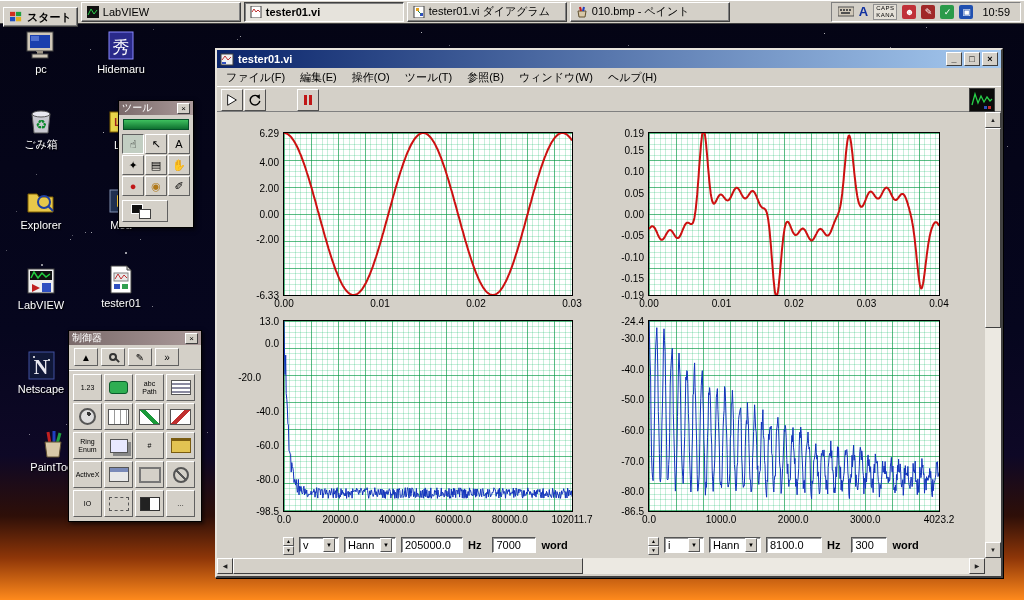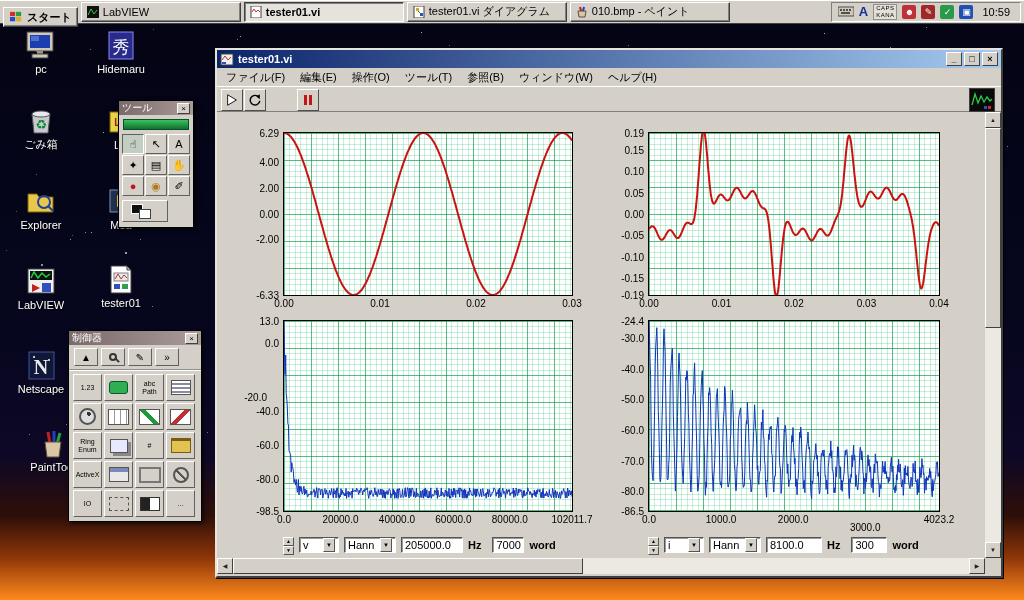--- a/index.html
+++ b/index.html
@@ -524,21 +524,21 @@
           <span class="dd">▼</span>
         </span>
         <span class="cfield" style="width:52px">
           <span>Hann</span>
           <span class="dd">▼</span>
         </span>
         <span class="cfield" style="width:62px">
           <span>205000.0</span>
         </span>
         <span class="clabel">Hz</span>
-        <span class="cfield" style="width:32px;margin-left:6px">
+        <span class="cfield" style="width:44px;margin-left:6px">
           <span>7000</span>
         </span>
         <span class="clabel">word</span>
       </div>
 
       <div class="cgroup" style="left:431px;top:424px">
         <span class="spin">
             <span>▲</span>
             <span>▼</span>
           </span>
@@ -578,21 +578,21 @@
         <div class="ytick" style="left: 383px; width: 44px; top: 144.632px;">-0.10</div>
         <div class="ytick" style="left: 383px; width: 44px; top: 165.947px;">-0.15</div>
         <div class="ytick" style="left: 383px; width: 44px; top: 183px;">-0.19</div>
         <div class="xtick" style="left: 432px; top: 186px;">0.00</div>
         <div class="xtick" style="left: 504.5px; top: 186px;">0.01</div>
         <div class="xtick" style="left: 577px; top: 186px;">0.02</div>
         <div class="xtick" style="left: 649.5px; top: 186px;">0.03</div>
         <div class="xtick" style="left: 722px; top: 186px;">0.04</div>
         <div class="ytick" style="left: 18px; width: 44px; top: 209px;">13.0</div>
         <div class="ytick" style="left: 18px; width: 44px; top: 231.152px;">0.0</div>
-        <div class="ytick" style="left: 6px; width: 44px; top: 265.233px; margin-top: 20px;">-20.0</div>
+        <div class="ytick" style="left: 0; width: 44px; top: 265.233px;">-20.0</div>
         <div class="ytick" style="left: 18px; width: 44px; top: 299.314px;">-40.0</div>
         <div class="ytick" style="left: 18px; width: 44px; top: 333.395px;">-60.0</div>
         <div class="ytick" style="left: 18px; width: 44px; top: 367.475px;">-80.0</div>
         <div class="ytick" style="left: 18px; width: 44px; top: 399px;">-98.5</div>
         <div class="xtick" style="left: 67px; top: 402px;">0.0</div>
         <div class="xtick" style="left: 123.464px; top: 402px;">20000.0</div>
         <div class="xtick" style="left: 179.928px; top: 402px;">40000.0</div>
         <div class="xtick" style="left: 236.392px; top: 402px;">60000.0</div>
         <div class="xtick" style="left: 292.856px; top: 402px;">80000.0</div>
         <div class="xtick" style="left: 355px; top: 402px;">102011.7</div>
@@ -600,21 +600,21 @@
         <div class="ytick" style="left: 383px; width: 44px; top: 226.134px;">-30.0</div>
         <div class="ytick" style="left: 383px; width: 44px; top: 256.729px;">-40.0</div>
         <div class="ytick" style="left: 383px; width: 44px; top: 287.325px;">-50.0</div>
         <div class="ytick" style="left: 383px; width: 44px; top: 317.921px;">-60.0</div>
         <div class="ytick" style="left: 383px; width: 44px; top: 348.517px;">-70.0</div>
         <div class="ytick" style="left: 383px; width: 44px; top: 379.113px;">-80.0</div>
         <div class="ytick" style="left: 383px; width: 44px; top: 399px;">-86.5</div>
         <div class="xtick" style="left: 432px; top: 402px;">0.0</div>
         <div class="xtick" style="left: 504.082px; top: 402px;">1000.0</div>
         <div class="xtick" style="left: 576.164px; top: 402px;">2000.0</div>
-        <div class="xtick" style="left: 648.246px; top: 402px; margin-top: 8px;">3000.0</div>
+        <div class="xtick" style="left: 648.246px; top: 402px;">3000.0</div>
         <div class="xtick" style="left: 722px; top: 402px;">4023.2</div>
       </div>
 
     <div class="vscroll">
       <span class="sbtn" style="top:0">▲</span>
       <span class="sthumb" style="left:0;top:16px;width:16px;height:200px"></span>
       <span class="sbtn" style="bottom:0">▼</span>
     </div>
     <div class="hscroll">
       <span class="sbtn" style="left:0">◀</span>

